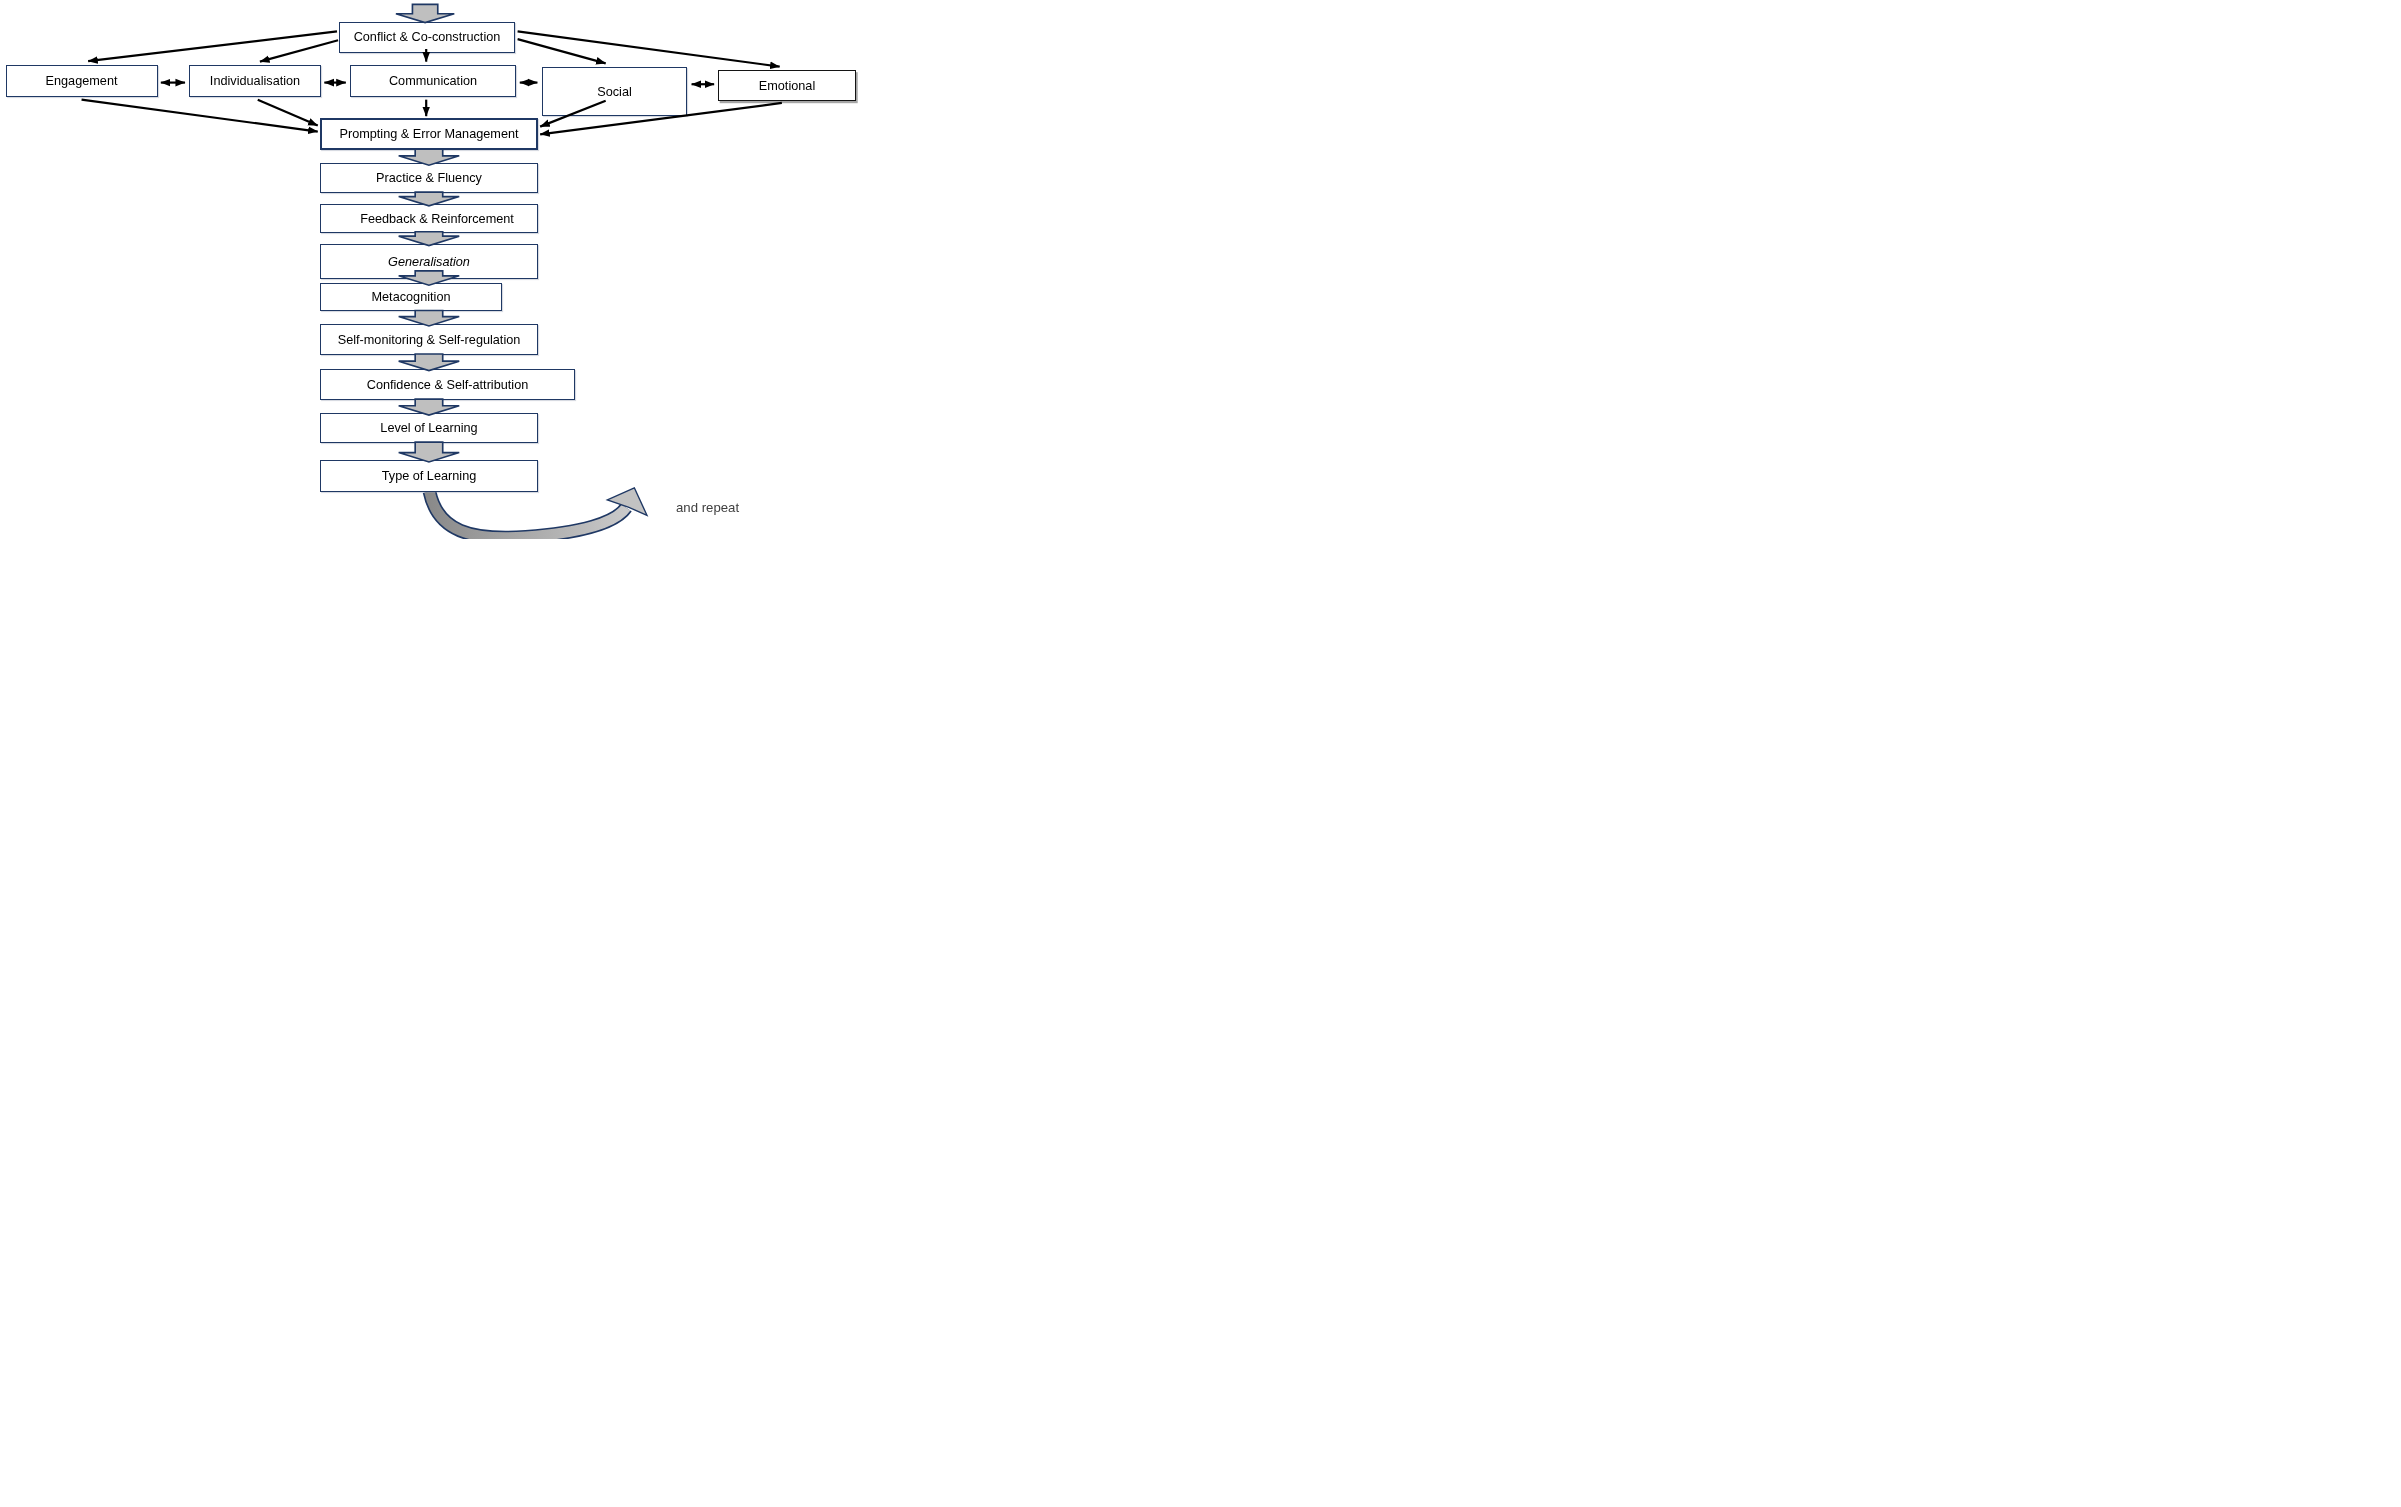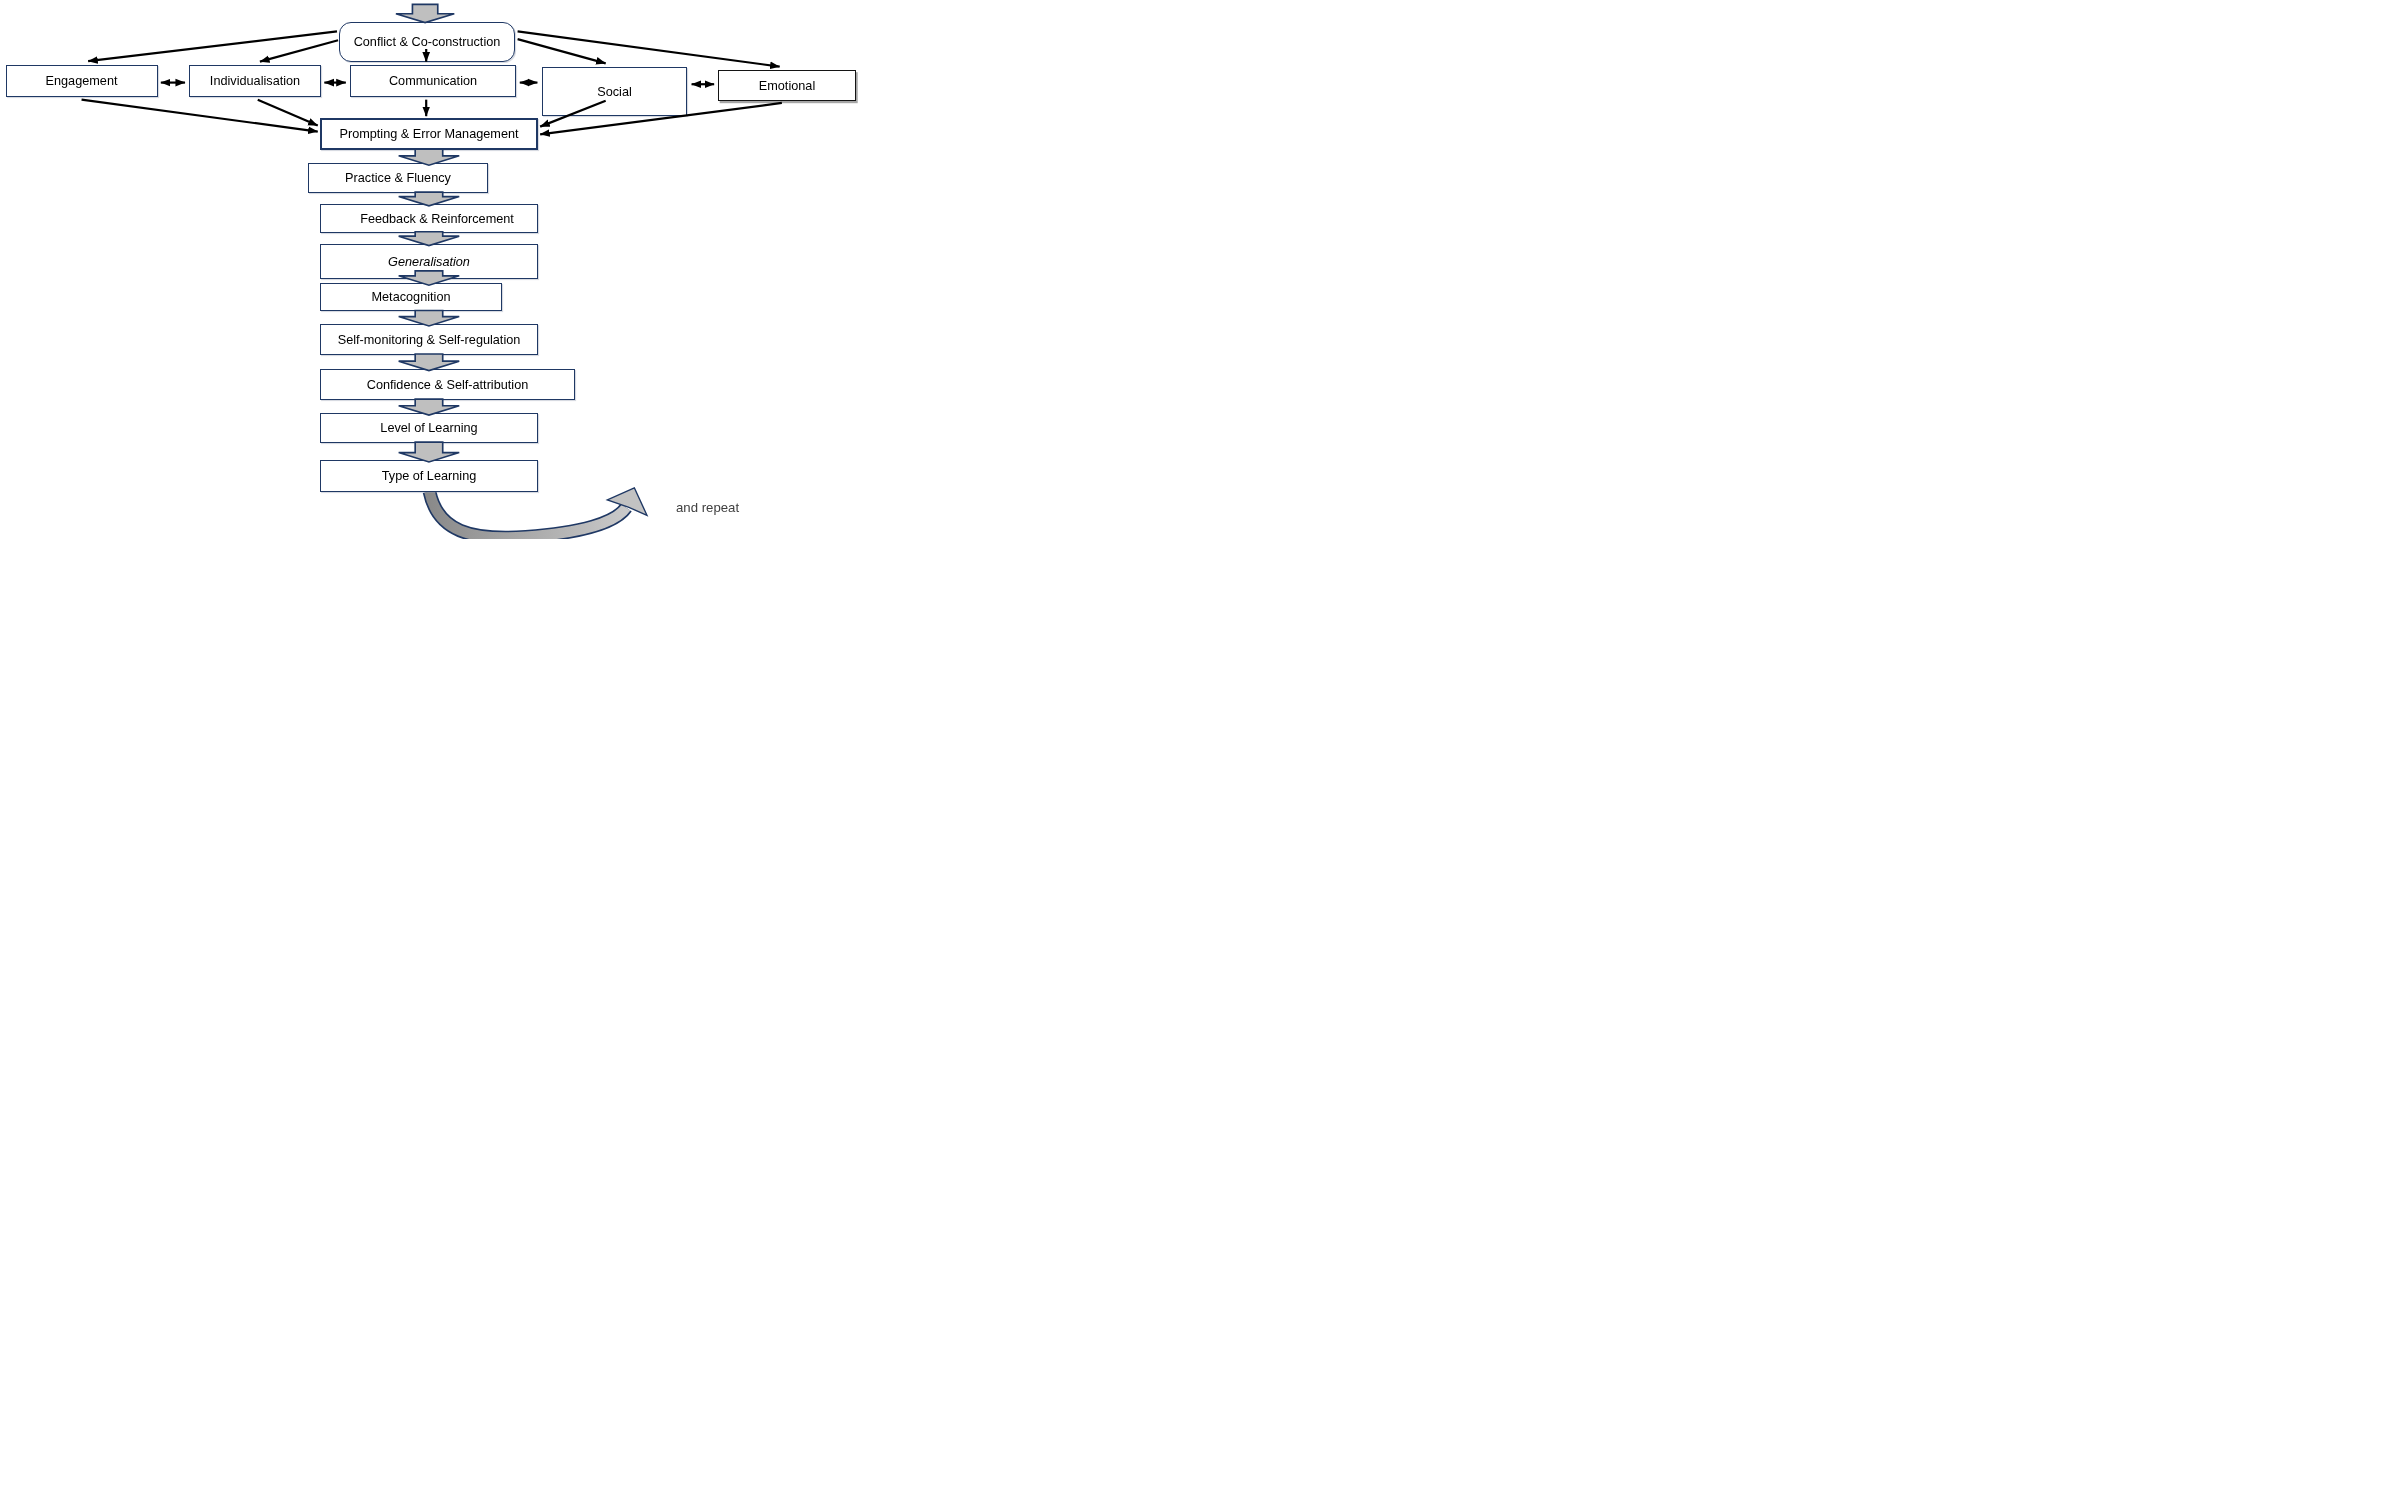--- a/index.html
+++ b/index.html
@@ -36,21 +36,21 @@
         <stop offset="0" stop-color="#8a8a8a"></stop>
         <stop offset="1" stop-color="#c9c9c9"></stop>
       </linearGradient>
     </defs>
     <path d="M 780,893 C 795,965 855,982 955,975 C 1055,968 1118,950 1137,922" fill="none" stroke="#1f3864" stroke-width="25"></path>
     <path d="M 780,893 C 795,965 855,982 955,975 C 1055,968 1118,950 1137,922" fill="none" stroke="url(#swooshGrad)" stroke-width="19"></path>
     <polygon points="1152,886 1175,936 1141,921 1103,908" fill="#c2c2c2" stroke="#1f3864" stroke-width="2.5"></polygon>
   </svg>
 
   <div class="nodes">
-    <div class="node" style="left:339px;top:21.5px;width:176px;height:40px;border-radius:12px;">
+    <div class="node" style="left:339px;top:21.5px;width:176px;height:31px;">
       <span>Conflict &amp; Co-construction</span>
     </div>
 
     <div class="node" style="left:5.5px;top:65px;width:152px;height:32px;">
       <span>Engagement</span>
     </div>
     <div class="node" style="left:189px;top:65px;width:132px;height:32px;">
       <span>Individualisation</span>
     </div>
     <div class="node" style="left:350px;top:65px;width:166px;height:32px;">
@@ -60,21 +60,21 @@
       <span>Social</span>
     </div>
     <div class="node black" style="left:718px;top:70px;width:138px;height:31px;">
       <span>Emotional</span>
     </div>
 
     <div class="node thick" style="left:320px;top:118px;width:218px;height:32px;">
       <span>Prompting &amp; Error Management</span>
     </div>
 
-    <div class="node" style="left:308px;top:163px;width:180px;height:30px;align-items:center;">
+    <div class="node" style="left:320px;top:163px;width:218px;height:30px;align-items:center;">
       <span>Practice &amp; Fluency</span>
     </div>
     <div class="node" style="left:320px;top:204px;width:218px;height:29px;padding-left:16px;">
       <span>Feedback &amp; Reinforcement</span>
     </div>
     <div class="node" style="left:320px;top:244px;width:218px;height:35px;font-style:italic;">
       <span>Generalisation</span>
     </div>
     <div class="node" style="left:320px;top:283px;width:182px;height:28px;">
       <span>Metacognition</span>

